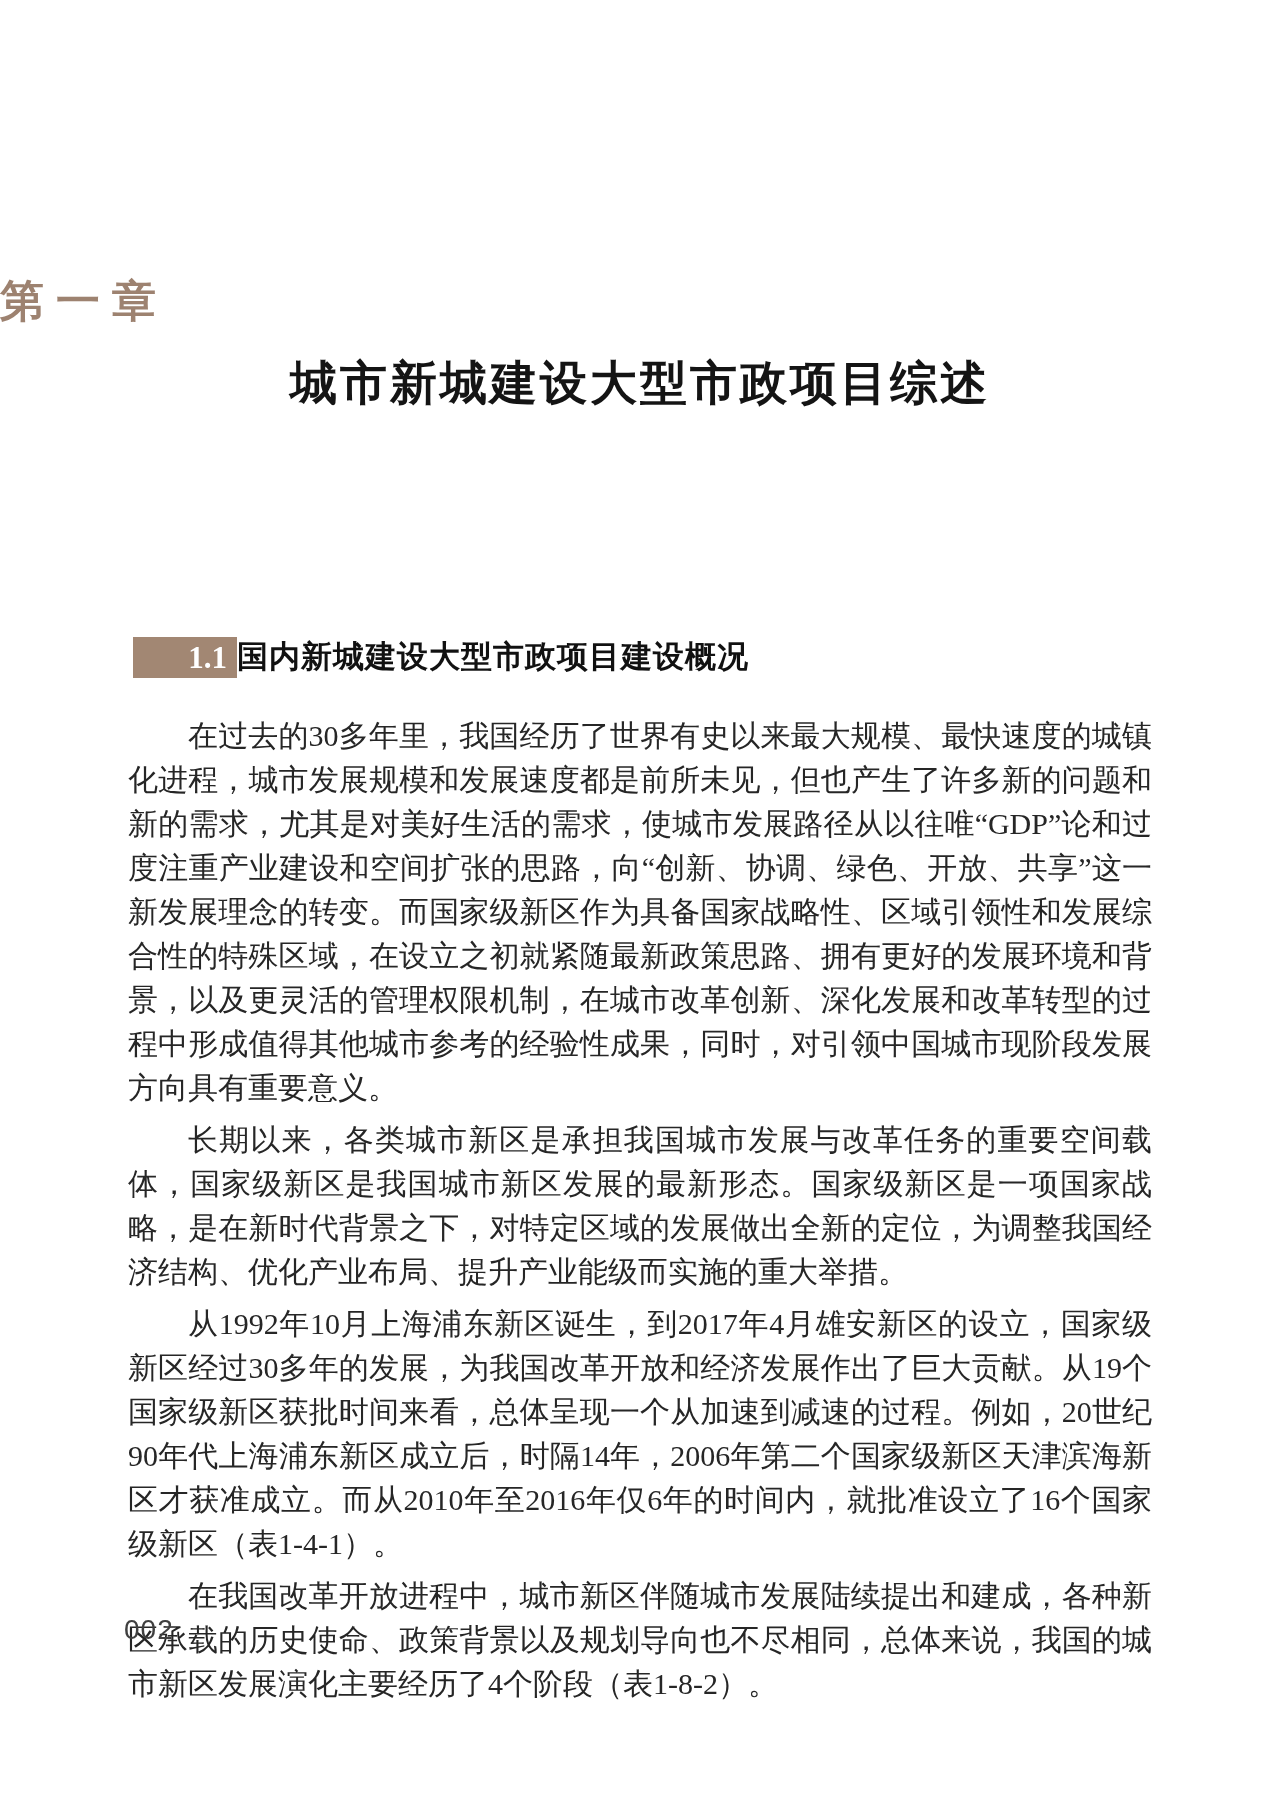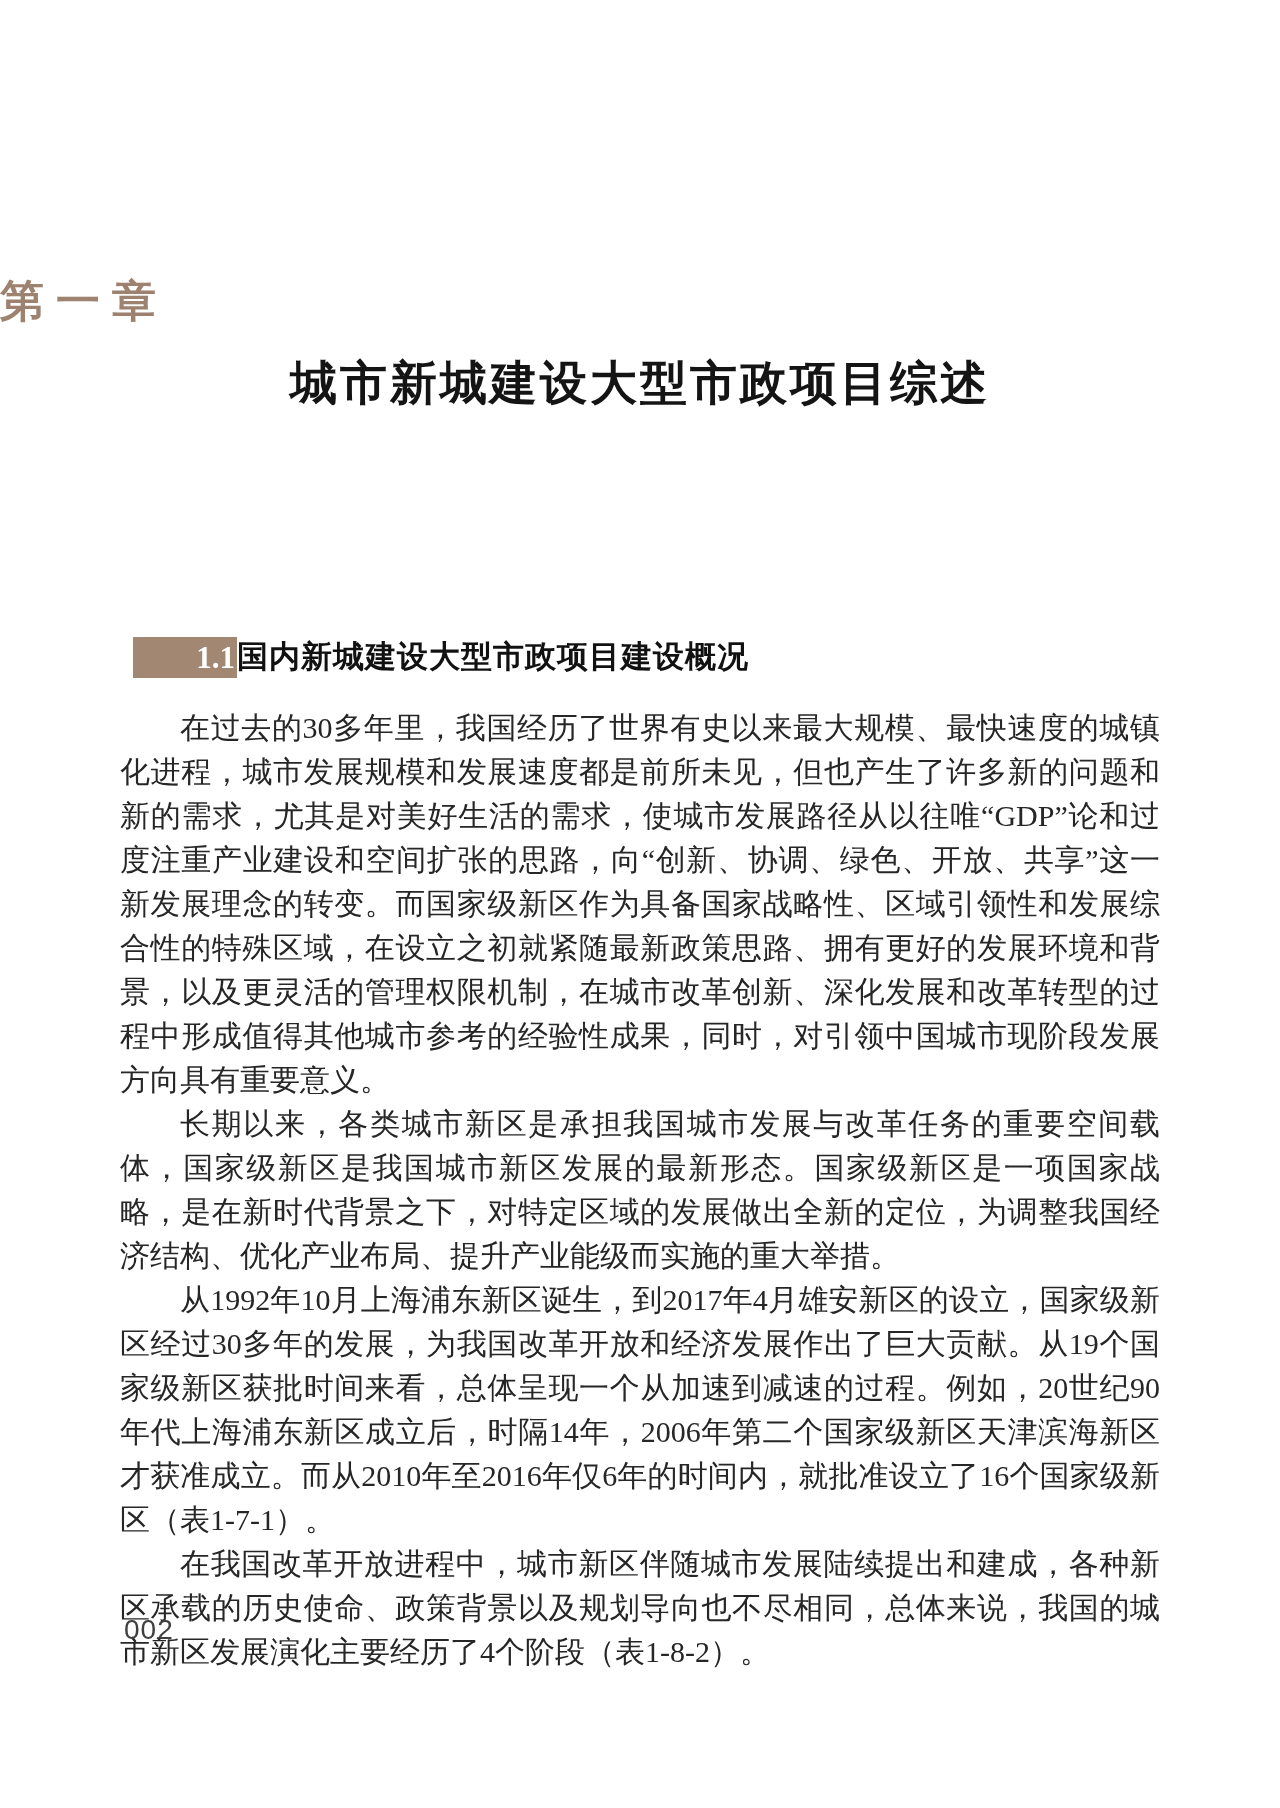--- a/index.html
+++ b/index.html
@@ -44,21 +44,21 @@
     left: 133px;
     display: flex;
     align-items: center;
   }
   .section-number-box {
     width: 104px;
     height: 41px;
     background: #a28773;
     color: #ffffff;
     text-align: right;
-    padding-right: 2px;
+    padding-right: 10px;
     box-sizing: border-box;
     font-size: 31px;
     line-height: 41px;
     font-weight: bold;
     font-family: "Liberation Serif", "DejaVu Serif", serif;
   }
   .section-title {
     font-size: 31px;
     font-weight: bold;
     color: #111111;
@@ -69,21 +69,21 @@
     position: absolute;
     left: 120px;
     top: 706px;
     width: 1040px;
     font-size: 30px;
     line-height: 44px;
     text-align: justify;
     color: #262626;
   }
   .body-text p {
-    margin: 0;
+    margin: 8px;
     padding: 0;
     text-indent: 2em;
   }
   .page-number {
     position: absolute;
     left: 124px;
     top: 1614px;
     font-size: 28px;
     letter-spacing: 1px;
     color: #3f3f3f;
@@ -100,19 +100,19 @@
   <div class="chapter-title">城市新城建设大型市政项目综述</div>
 
   <div class="section-header">
     <div class="section-number-box">1.1</div>
     <div class="section-title">国内新城建设大型市政项目建设概况</div>
   </div>
 
   <div class="body-text">
     <p>在过去的30多年里，我国经历了世界有史以来最大规模、最快速度的城镇化进程，城市发展规模和发展速度都是前所未见，但也产生了许多新的问题和新的需求，尤其是对美好生活的需求，使城市发展路径从以往唯“GDP”论和过度注重产业建设和空间扩张的思路，向“创新、协调、绿色、开放、共享”这一新发展理念的转变。而国家级新区作为具备国家战略性、区域引领性和发展综合性的特殊区域，在设立之初就紧随最新政策思路、拥有更好的发展环境和背景，以及更灵活的管理权限机制，在城市改革创新、深化发展和改革转型的过程中形成值得其他城市参考的经验性成果，同时，对引领中国城市现阶段发展方向具有重要意义。</p>
     <p>长期以来，各类城市新区是承担我国城市发展与改革任务的重要空间载体，国家级新区是我国城市新区发展的最新形态。国家级新区是一项国家战略，是在新时代背景之下，对特定区域的发展做出全新的定位，为调整我国经济结构、优化产业布局、提升产业能级而实施的重大举措。</p>
-    <p>从1992年10月上海浦东新区诞生，到2017年4月雄安新区的设立，国家级新区经过30多年的发展，为我国改革开放和经济发展作出了巨大贡献。从19个国家级新区获批时间来看，总体呈现一个从加速到减速的过程。例如，20世纪90年代上海浦东新区成立后，时隔14年，2006年第二个国家级新区天津滨海新区才获准成立。而从2010年至2016年仅6年的时间内，就批准设立了16个国家级新区（表1-7-1）。</p>
+    <p>从1992年10月上海浦东新区诞生，到2017年4月雄安新区的设立，国家级新区经过30多年的发展，为我国改革开放和经济发展作出了巨大贡献。从19个国家级新区获批时间来看，总体呈现一个从加速到减速的过程。例如，20世纪90年代上海浦东新区成立后，时隔14年，2006年第二个国家级新区天津滨海新区才获准成立。而从2010年至2016年仅6年的时间内，就批准设立了16个国家级新区（表1-4-1）。</p>
     <p>在我国改革开放进程中，城市新区伴随城市发展陆续提出和建成，各种新区承载的历史使命、政策背景以及规划导向也不尽相同，总体来说，我国的城市新区发展演化主要经历了4个阶段（表1-8-2）。</p>
   </div>
 
   <div class="page-number">002</div>
 
 </div>
 
 </body></html>

